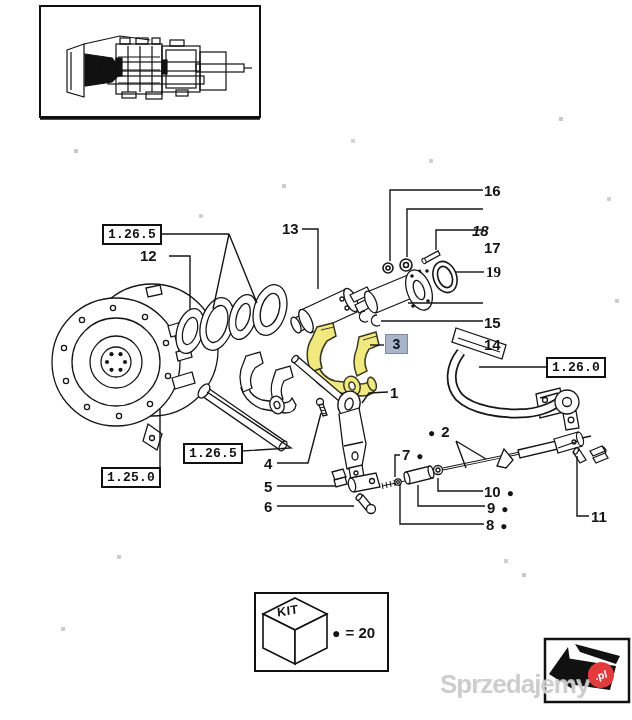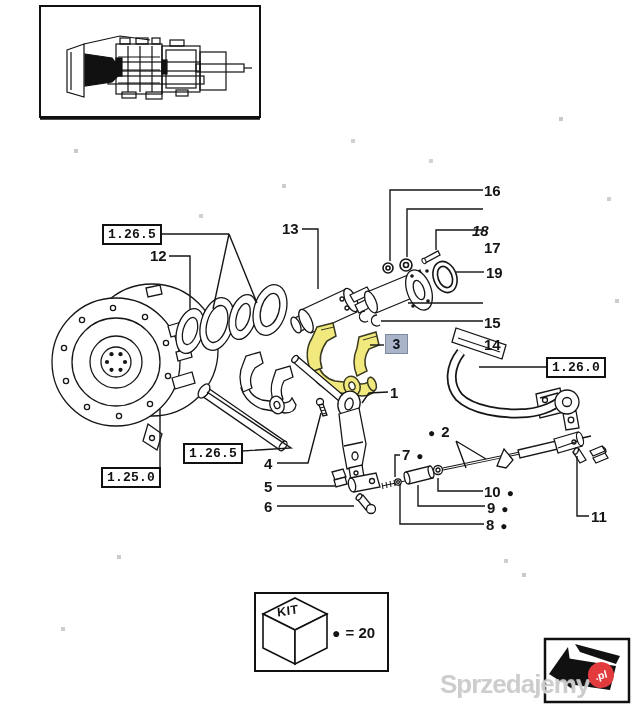--- a/index.html
+++ b/index.html
@@ -315,33 +315,33 @@
 
   <div class="co" style="left:484px;top:183px;">
       <span>16</span>
     </div>
   <div class="co" style="left:484px;top:202px;margin-top:38px;">
       <span>17</span>
     </div>
   <div class="co" style="left:472px;top:223px;font-style:italic;">
       <span>18</span>
     </div>
-  <div class="co" style="left:486px;top:265px;">
+  <div class="co" style="left:486px;top:265px;font-family:Liberation Serif, serif;">
       <span>19</span>
     </div>
   <div class="co" style="left:484px;top:296px;margin-top:41px;">
       <span>14</span>
     </div>
   <div class="co" style="left:484px;top:315px;">
       <span>15</span>
     </div>
   <div class="co" style="left:282px;top:221px;">
       <span>13</span>
     </div>
-  <div class="co" style="left:150px;top:248px;justify-content:center;">
+  <div class="co" style="left:140px;top:248px;justify-content:center;">
       <span>12</span>
     </div>
   <div class="co" style="left:390px;top:385px;">
       <span>1</span>
     </div>
   <div class="co" style="left:264px;top:456px;">
       <span>4</span>
     </div>
   <div class="co" style="left:264px;top:479px;">
       <span>5</span>

